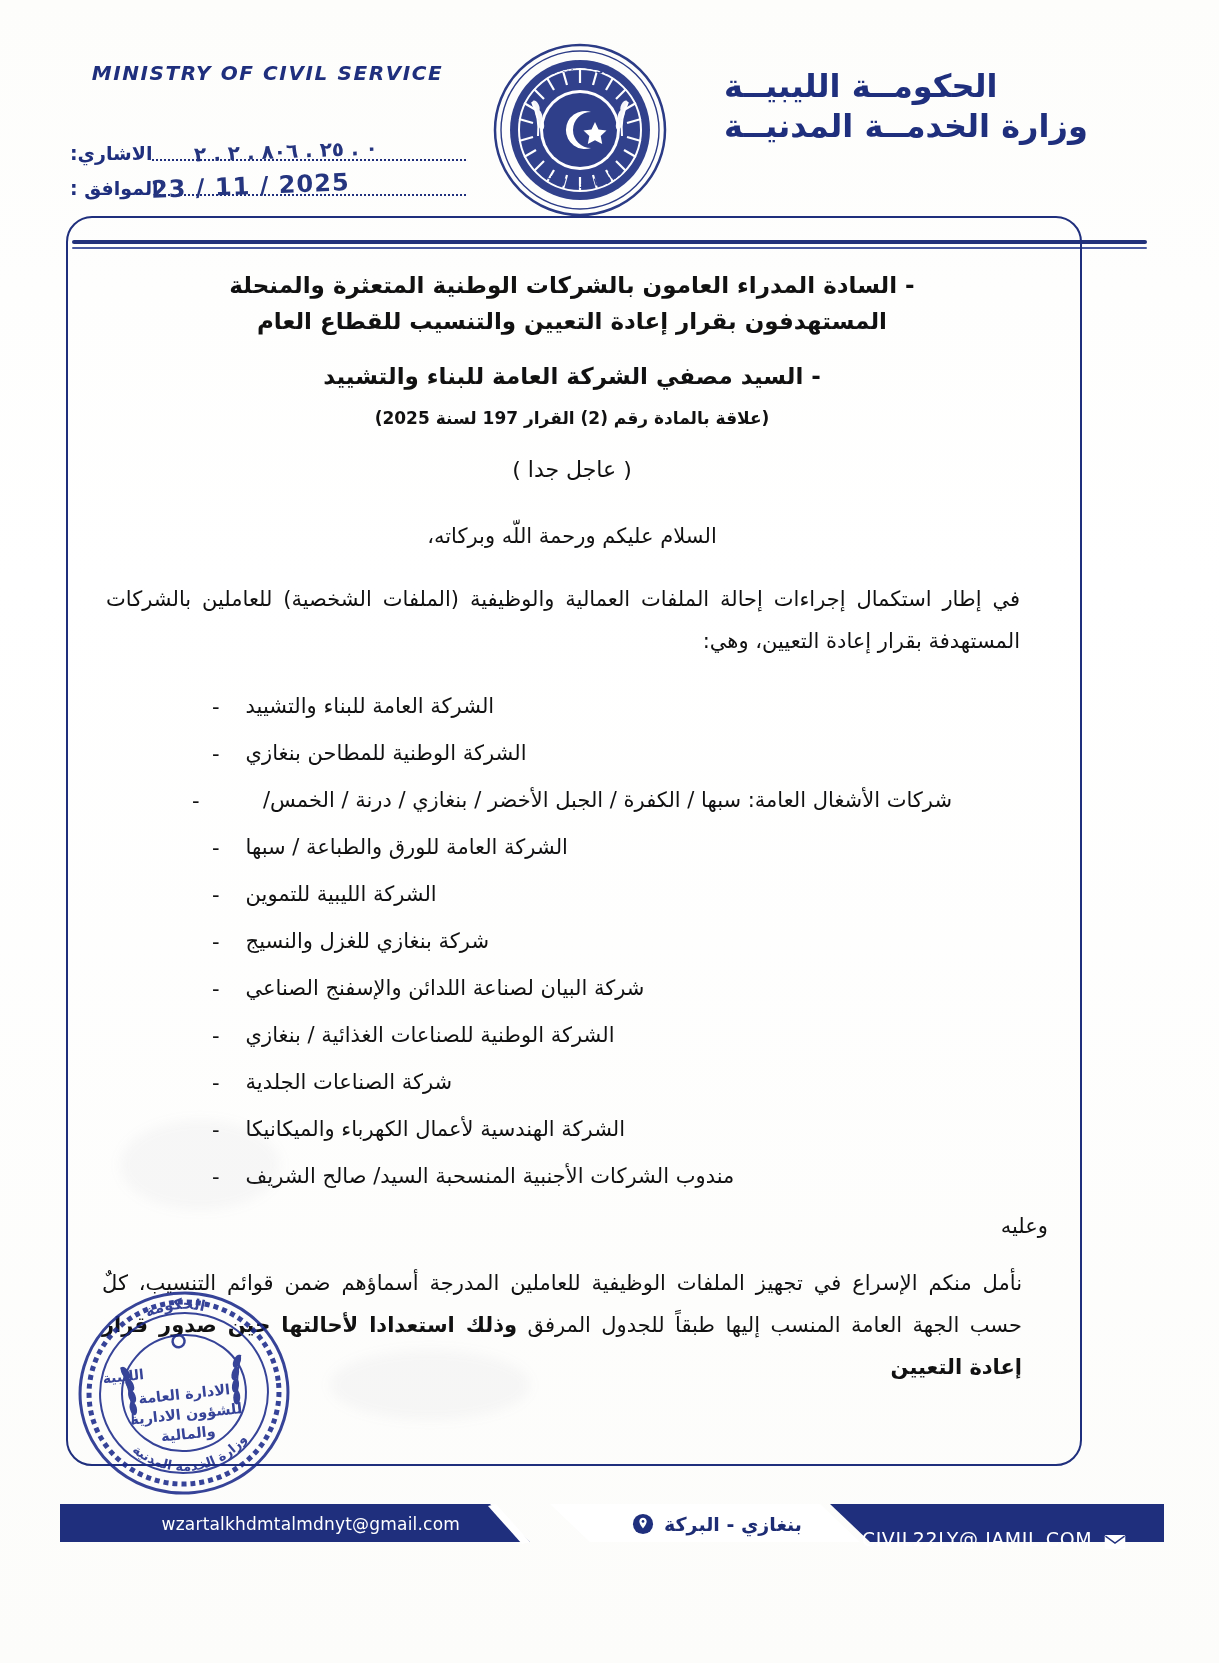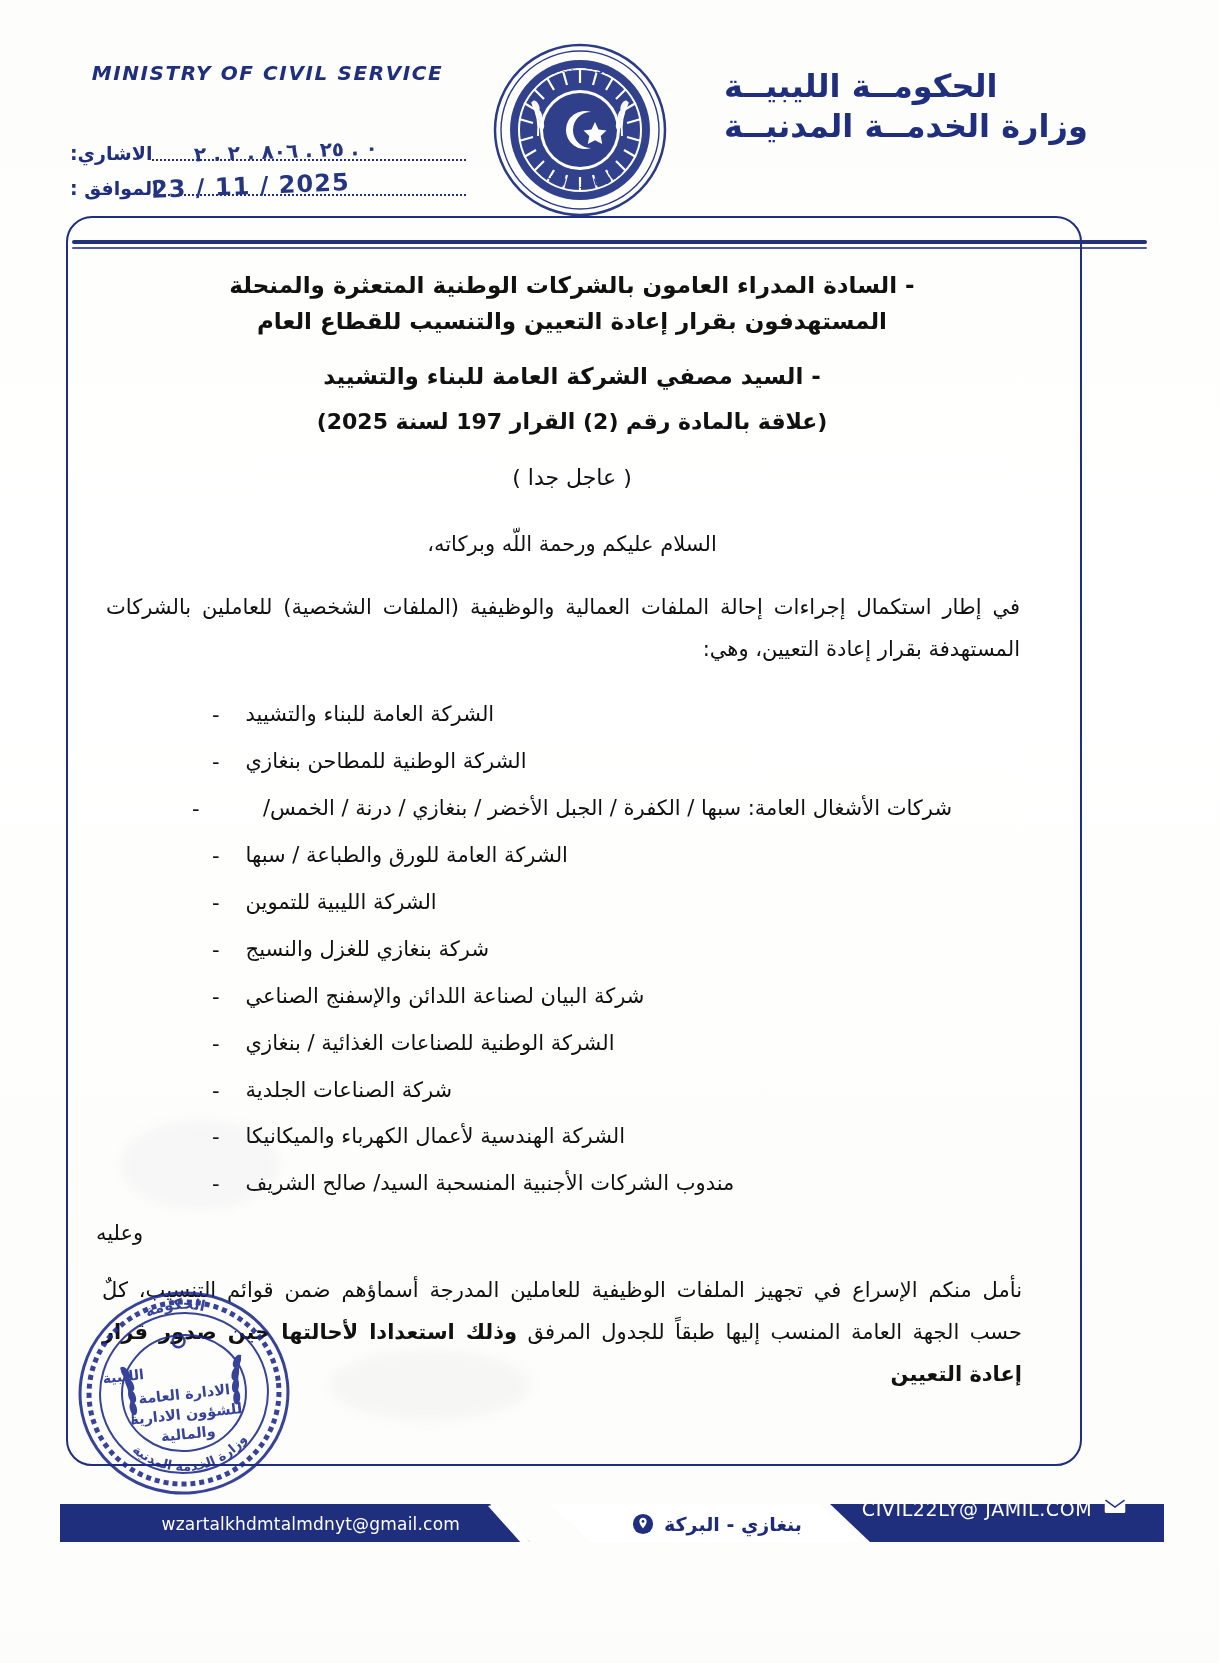--- a/index.html
+++ b/index.html
@@ -94,21 +94,21 @@
     direction:rtl;text-align:right;color:#0d0d0d;
   }
   .title-block{
     text-align:center;font-weight:bold;color:#111;
     font-size:23px;line-height:1.55;margin-top:18px;
   }
   .title-line{
     font-weight:bold;letter-spacing:-0.4px;
   }
   .title-sub{
-    font-size:22px;font-weight:bold;margin-top:10px;
+    font-size:17px;font-weight:bold;margin-top:10px;
   }
   .urgent{
     text-align:center;font-size:22px;margin-top:26px;
     color:#111;font-weight:normal;
   }
   .greeting{
     text-align:center;font-size:21px;margin-top:42px;color:#111;
   }
   .para{
     font-size:21px;line-height:2.0;margin-top:30px;
@@ -130,21 +130,21 @@
   .li-dash{
     flex:0 0 auto;font-size:21px;padding-top:1px;
     order:2;margin-right:10px;
   }
   .li-text{
     order:1;text-align:right;flex:0 1 auto;
   }
   .list li.wide .li-inner{max-width:760px;}
   .list li.wide .li-text{flex:1 1 auto;}
   .center-word{
-    text-align:left;font-size:21px;margin-top:15px;color:#111;
+    text-align:right;font-size:21px;margin-top:15px;color:#111;
   }
   .para2{
     font-size:21px;line-height:2.0;margin-top:24px;
     text-align:justify;color:#111;padding:0 26px 0 6px;
   }
   .para2 b{font-weight:bold;}
   .numbered{
     font-size:21px;line-height:1.9;margin-top:34px;
     text-align:right;color:#111;padding-right:60px;
   }
@@ -172,21 +172,21 @@
   .f-mid{
     position:absolute;left:412px;width:330px;top:0;height:52px;
     display:flex;align-items:center;justify-content:flex-start;gap:10px;
     direction:rtl;
   }
   .f-mid span{
     font-size:19px;color:#1d2c74;font-weight:bold;
   }
   .f-right{
     position:absolute;right:0;top:0;height:52px;width:340px;
-    display:flex;align-items:flex-start;justify-content:center;gap:12px;
+    display:flex;align-items:flex-end;justify-content:center;gap:12px;
     direction:ltr;
   }
   .f-right span{
     font-family:"DejaVu Sans", sans-serif;font-size:19px;
     color:#1d2c74;letter-spacing:0.6px;
   }
   .pin-icon,.mail-icon{display:inline-flex;align-items:center;}
   
   .smudge{
     position:absolute;background:rgba(120,120,140,0.05);

